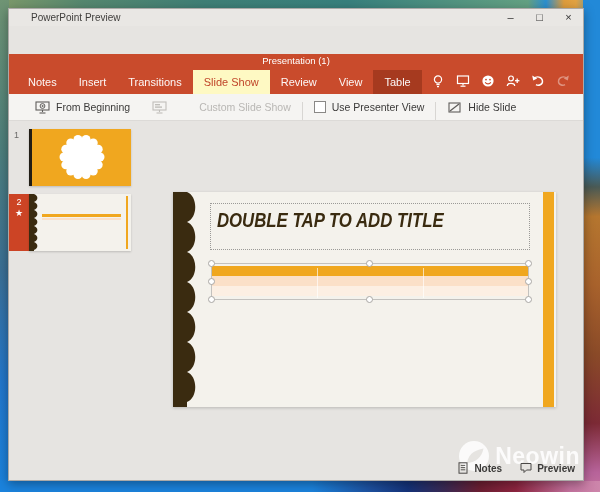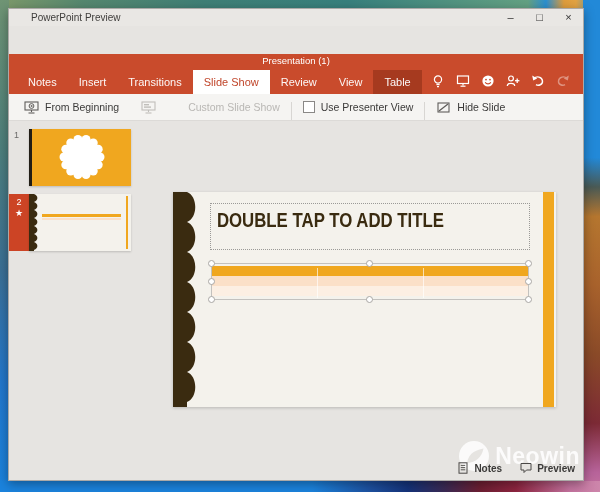--- a/index.html
+++ b/index.html
@@ -25,27 +25,27 @@
 
   .titlebar { height:17px; background:#e9e7e4; display:flex; align-items:center; flex:none; }
   .tb-title { padding-left:22px; font-size:10px; color:#3f3e3c; }
   .tb-controls { margin-left:auto; display:flex; }
   .tb-controls .wbtn { width:29px; text-align:center; font-size:11px; line-height:17px; color:#333; cursor:default; }
 
   .presbar { height:14px; background:#c94b2c; color:#fff; font-size:9.5px; line-height:14px; text-align:center; flex:none;margin-top:28px; }
 
   .tabsrow { height:26px; background:#c94b2c; display:flex; align-items:stretch; padding-left:8px; flex:none; }
   .tab { margin-top:2px; padding:0 11px; font-size:11px; line-height:24px; color:rgba(255,255,255,.96); white-space:nowrap; }
-  .tab.active { background:#ffffff; color:#c0452a; }
+  .tab.active { background:#fef9c3; color:#c0452a; }
   .tab.ctx { background:#a63a1f; }
   .ribbon-icons { margin-left:auto; display:flex; align-items:center; gap:11px; padding-right:13px; }
   .ricon { width:14px; height:14px; display:block; }
   .ricon.dim { opacity:.4; }
 
-  .toolbar { height:27px; background:#f5f4f2; border-bottom:1px solid #dcdad7; display:flex; align-items:flex-end; padding-left:4px; flex:none; font-size:10.5px; color:#3b3a39; }
+  .toolbar { height:27px; background:#f5f4f2; border-bottom:1px solid #dcdad7; display:flex; align-items:flex-end; padding-left:15px; flex:none; font-size:10.5px; color:#3b3a39; }
   .tbtn { display:flex; align-items:center; gap:6px; padding:0 11px; height:100%; white-space:nowrap; }
   .tbtn svg { width:15px; height:13px; flex:none; }
   .tbtn.disabled { color:#b9b7b4;gap:32px; }
   .tsep { width:1px; height:18px; background:#d8d6d3; }
   .cbx { width:12px; height:12px; background:#fff; border:1px solid #8a8886; flex:none; }
 
   .canvas { position:relative; flex:1; background:#e6e4e1; overflow:hidden; }
 
   
   .thumb-num { position:absolute; left:5px; top:9px; font-size:9px; color:#6b6a68; }
@@ -56,21 +56,21 @@
     display:flex; flex-direction:column; align-items:center; padding-top:3px; gap:1px; }
   .chip2 .n { font-size:9px; }
   .chip2 .s { font-size:9px; }
   .thumb2 { position:absolute; left:20px; top:73px; width:102px; height:57px; background:#f4f2ec; box-shadow:0 1px 2px rgba(0,0,0,.18); }
   .thumb2 .wave { position:absolute; left:0; top:0; width:10px; height:57px; }
   .thumb2 .hline { position:absolute; left:13px; top:20px; width:79px; height:3px; background:#f0a71f; }
   .thumb2 .hline2 { position:absolute; left:13px; top:24px; width:79px; height:2px; background:#fbe0c8; }
   .thumb2 .rstrip { position:absolute; right:3px; top:2px; width:2px; height:53px; background:#f0a71f; }
 
   
-  .slide { position:absolute; left:164px; top:71px; width:383px; height:215px; background:#f4f2ec; box-shadow:0 1px 3px rgba(0,0,0,.2); }
+  .slide { position:absolute; left:164px; top:71px; width:383px; height:215px; background:#f4f2ec; box-shadow:0 1px 3px rgba(0,0,0,.2);font-style:italic; }
   .waveband { position:absolute; left:0; top:0; width:26px; height:215px; }
   .slide .rstrip { position:absolute; right:2px; top:0; width:11px; height:215px; background:#f0a71f; }
   .titleph { position:absolute; left:37px; top:11px; width:320px; height:47px; border:1px dotted #9b9a97; }
   .titletext { display:inline-block; padding:5px 0 0 7px; font-size:20px; font-weight:bold; color:#3a2b10;
     letter-spacing:0px; transform:scaleX(.84); transform-origin:left top; white-space:nowrap; }
 
   .selbox { position:absolute; left:38px; top:71px; width:318px; height:37px; border:1px solid #c3c1be; }
   .ptable { position:absolute; left:0px; top:2px; width:316px; height:30px; }
   .prow { position:relative; width:100%; }
   .prow.h { height:10px; background:#f0a71f; }

